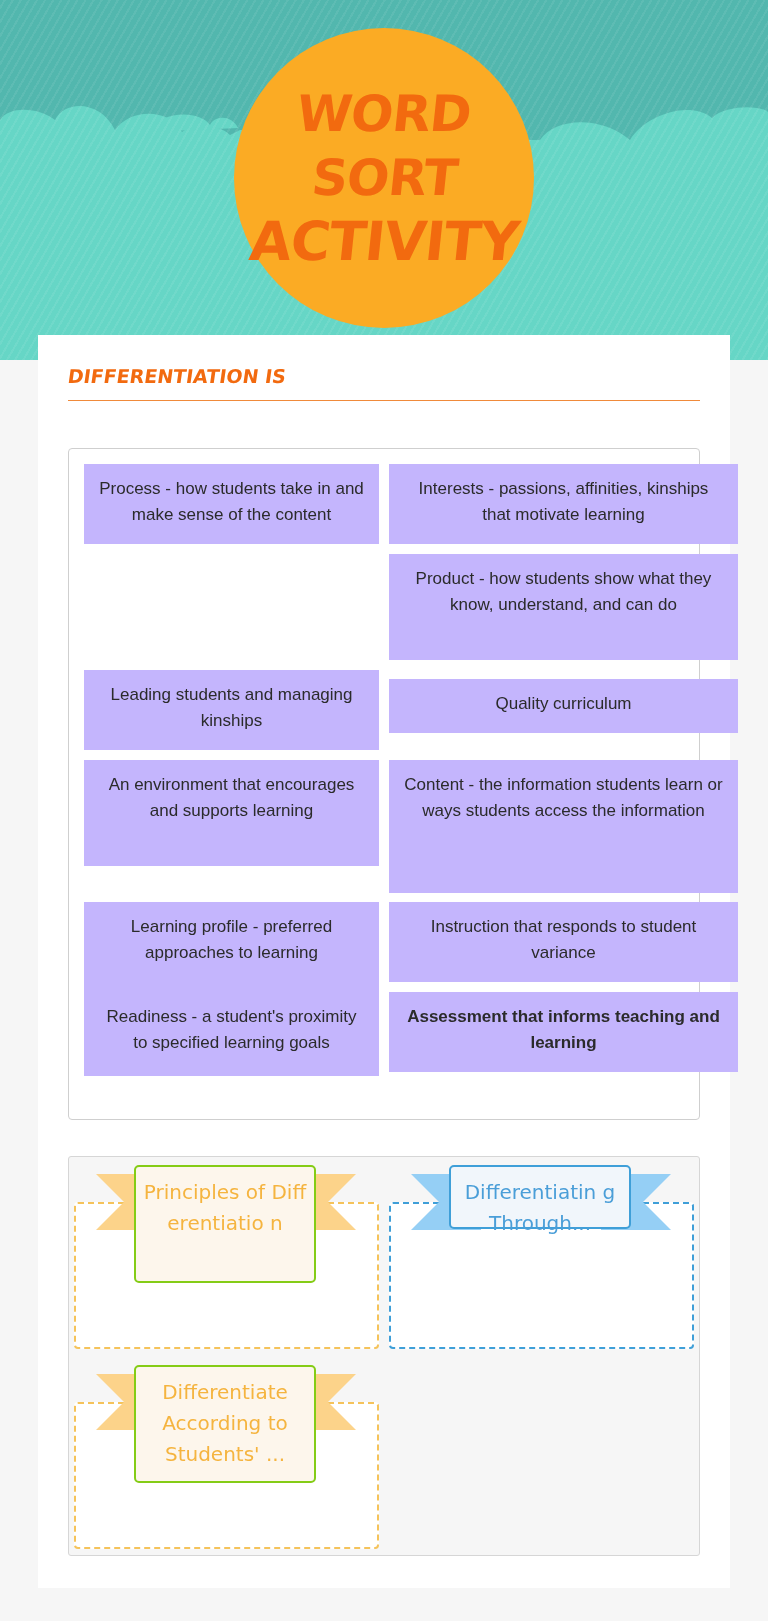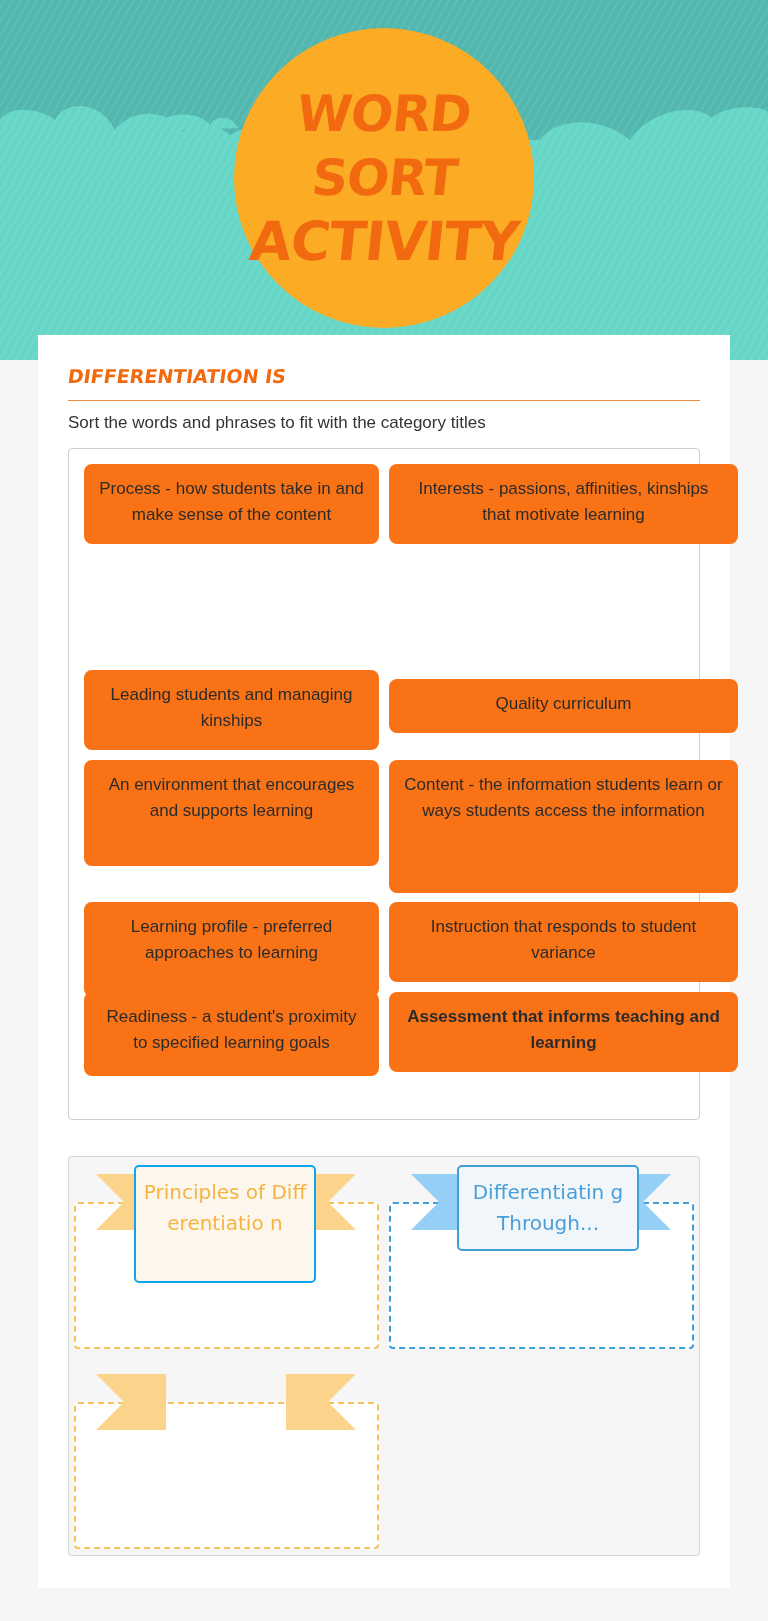--- a/index.html
+++ b/index.html
@@ -22,31 +22,31 @@
   .sun .t3 { font-size: 54px; }
 
   .card { position: absolute; left: 38px; top: 335px; width: 692px; height: 1253px; background: #ffffff; }
 
   .heading { position: absolute; left: 30px; top: 30px; font-size: 19px; font-weight: bold; color: #f26a0f;
     letter-spacing: 0px; transform: skewX(-8deg); }
   .rule { position: absolute; left: 30px; top: 65px; width: 632px; height: 1px; background: #f08a3a; }
   .subtitle { position: absolute; left: 30px; top: 78px; font-family: "Liberation Sans", sans-serif; font-size: 17px; color: #333; }
 
   .wordbox { position: absolute; left: 30px; top: 113px; width: 632px; height: 672px; border: 1px solid #cfcfcf; border-radius: 4px; background: #fff; }
-  .tile { position: absolute; background: #f97316; border-radius: 8px; font-family: "Liberation Sans", sans-serif;
+  .tile { position: absolute; background: #c4b5fd; border-radius: 0; font-family: "Liberation Sans", sans-serif;
     font-size: 17px; line-height: 25.5px; color: #2b2b2b; text-align: center; padding: 12px 14px;
     display: flex; align-items: flex-start; justify-content: center; cursor: grab; }
   .col-l { left: 15px; width: 295px; }
   .col-r { left: 320px; width: 349px; }
 
   .cats { position: absolute; left: 30px; top: 821px; width: 632px; height: 400px; background: #f6f6f6; border: 1px solid #d6d6d6; border-radius: 3px; }
   .drop { position: absolute; width: 305px; height: 147px; background: #fff; border: 2px dashed #f5c35a; border-radius: 4px; }
   .drop.blue { border-color: #3f9fd8; }
   .ribbon { position: absolute; width: 260px; height: 56px; }
-  .label { position: absolute; width: 182px; border: 2px solid #0ea5e9; border-radius: 5px; background: #fdf6ec;
+  .label { position: absolute; width: 182px; border: 2px solid #84cc16; border-radius: 5px; background: #fdf6ec;
     font-family: "DejaVu Sans", sans-serif; font-size: 20px; line-height: 31px; color: #f5b43f; text-align: center;
     padding: 10px 6px; word-break: break-all; }
   .label.blue { border-color: #3f9fd8; background: #f1f6fb; color: #4a9ed8; }
 </style>
 </head>
 <body>
 
 <div class="banner">
   <svg class="clouds" width="768" height="360" viewBox="0 0 768 360">
     <path fill="#66d6c6" d="M0,120 C10,105 40,108 55,120 C65,100 100,100 115,130 C130,108 170,108 182,132 C195,122 220,125 230,135 L240,130 C270,130 285,138 300,140 L540,140 C555,118 600,115 630,140 C645,115 690,100 712,118 C725,105 760,105 768,112 L768,360 L0,360 Z"></path>
@@ -56,26 +56,26 @@
   <div class="sun">
     <div class="t t1">WORD</div>
     <div class="t t2">SORT</div>
     <div class="t t3">ACTIVITY</div>
   </div>
 </div>
 
 <div class="card">
   <div class="heading">DIFFERENTIATION IS</div>
   <div class="rule"></div>
-  <div class="subtitle">Sort the words and phrases to fit with the category titles</div>
 
   <div class="wordbox">
     <div class="tile col-l" style="top:15px;height:80px;">Process - how students take in and make sense of the content</div>
     <div class="tile col-r" style="top:15px;height:80px;">Interests - passions, affinities, kinships that motivate learning</div>
 
+    <div class="tile col-r" style="top:105px;height:106px;">Product - how students show what they know, understand, and can do</div>
 
     <div class="tile col-l" style="top:221px;height:80px;">Leading students and managing kinships</div>
     <div class="tile col-r" style="top:230px;height:54px;">Quality curriculum</div>
 
     <div class="tile col-r" style="top:311px;height:133px;">Content - the information students learn or ways students access the information</div>
     <div class="tile col-l" style="top:311px;height:106px;">An environment that encourages and supports learning</div>
 
     <div class="tile col-l" style="top:453px;height:95px;">Learning profile - preferred approaches to learning</div>
     <div class="tile col-r" style="top:453px;height:80px;">Instruction that responds to student variance</div>
 
@@ -90,21 +90,22 @@
       <polygon fill="#fcd38a" points="0,0 70,0 70,56 0,56 28,28"></polygon>
       <polygon fill="#fcd38a" points="260,0 190,0 190,56 260,56 232,28"></polygon>
     </svg>
     <div class="label" style="left:65px;top:8px;height:118px;">Principles of Differentiatio n</div>
 
     <div class="drop blue" style="left:320px;top:45px;"></div>
     <svg class="ribbon" style="left:342px;top:17px;" viewBox="0 0 260 56">
       <polygon fill="#95cff5" points="0,0 70,0 70,56 0,56 28,28"></polygon>
       <polygon fill="#95cff5" points="260,0 190,0 190,56 260,56 232,28"></polygon>
     </svg>
-    <div class="label blue" style="left:380px;top:8px;height:86px;margin-left:8px;">Differentiatin g Through...</div>
+    <div class="label blue" style="left:380px;top:8px;height:64px;">Differentiatin g Through...</div>
 
     <div class="drop" style="left:5px;top:245px;"></div>
     <svg class="ribbon" style="left:27px;top:217px;" viewBox="0 0 260 56">
       <polygon fill="#fcd38a" points="0,0 70,0 70,56 0,56 28,28"></polygon>
       <polygon fill="#fcd38a" points="260,0 190,0 190,56 260,56 232,28"></polygon>
     </svg>
+    <div class="label" style="left:65px;top:208px;height:118px;word-break:normal;">Differentiate According to Students' ...</div>
   </div>
 </div>
 
 </body></html>

